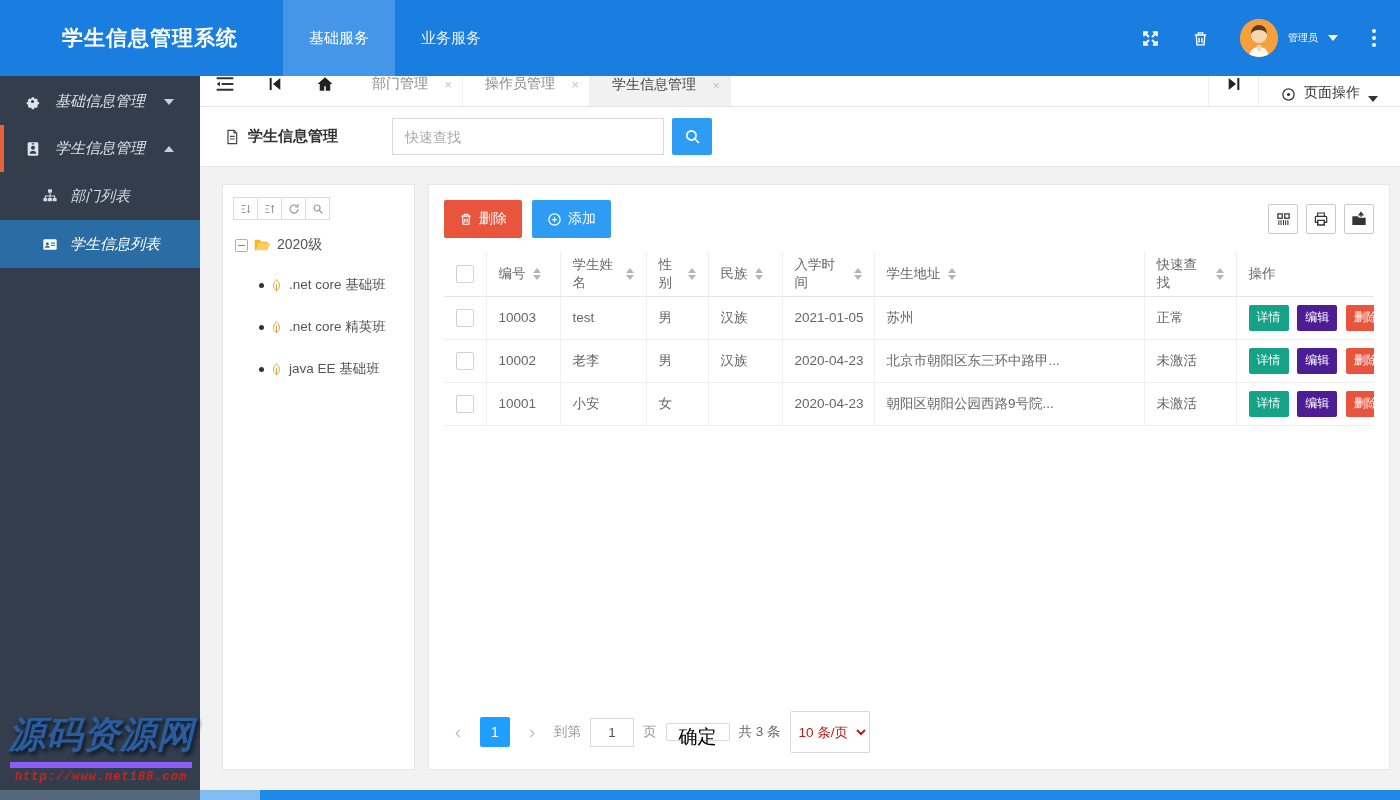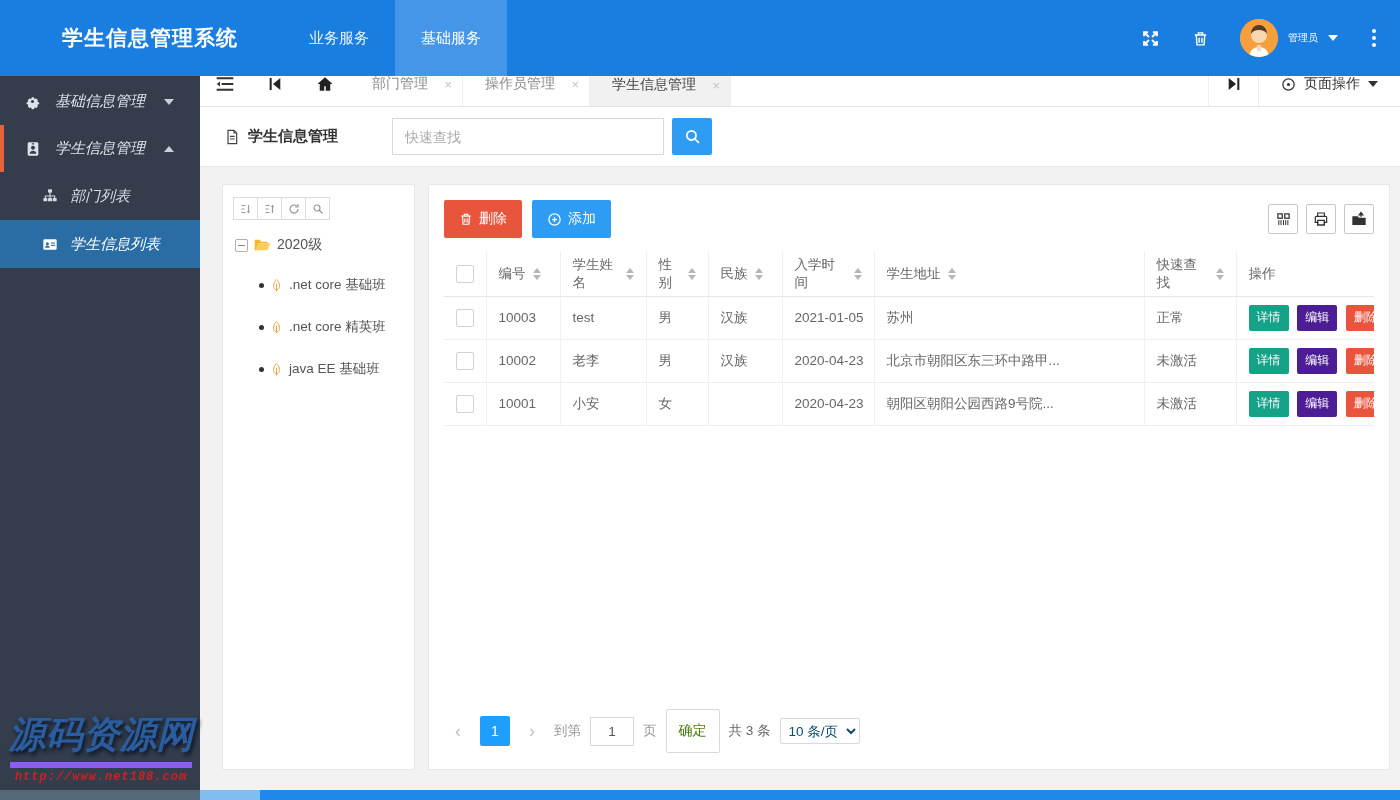--- a/index.html
+++ b/index.html
@@ -42,21 +42,21 @@
   
   .main { position:absolute; left:200px; top:62px; right:0; bottom:10px; background:#f2f2f3;border-radius:6px; }
 
   .tabbar { height:45px; background:#fff; border-bottom:1px solid #e4e4e4; display:flex; align-items:stretch; }
   .tab-iconbtn { width:50px; display:flex; align-items:center; justify-content:center; color:#333; cursor:pointer; }
   .tab { position:relative; padding:0 34px 0 22px; display:flex; align-items:center; color:#8a8a8a; font-size:14px; border-right:1px solid #efefef; cursor:pointer; }
   .tab .close { position:absolute; right:10px; color:#c2c2c2; font-size:13px; cursor:pointer; }
   .tab .close::before { content:"×"; }
   .tab.active { background:#f1f1f1; color:#444; border-top:2px solid #1e9fff; }
   .tabbar-right { margin-left:auto; display:flex; align-items:stretch; }
-  .page-actions { display:flex; align-items:center; gap:8px; padding:4px 22px; border-left:1px solid #eee; color:#333; font-size:14px; cursor:pointer; }
+  .page-actions { display:flex; align-items:flex-end; gap:8px; padding:4px 22px; border-left:1px solid #eee; color:#333; font-size:14px; cursor:pointer; }
 
   .searchband { height:60px; background:#fff; border-bottom:1px solid #e8e8e8; display:flex; align-items:center; padding-left:24px; }
   .sb-title { display:flex; align-items:center; gap:8px; font-size:15px; font-weight:bold; color:#333; width:168px; }
   .sb-input { width:272px; height:37px; border:1px solid #d9d9d9; padding:0 12px; font-size:14px; color:#555; outline:none; }
   .sb-input::placeholder { color:#aaa; }
   .sb-btn { width:40px; height:37px; margin-left:8px; background:#2d9cf2; border:none; border-radius:2px; display:flex; align-items:center; justify-content:center; cursor:pointer; }
 
   .content { position:absolute; top:106px; left:0; right:0; bottom:0; padding:16px 10px 20px 22px; display:flex; }
   .panel { background:#fff; border:1px solid #e7e7e7; }
   .tree-panel { width:193px; flex:0 0 auto; padding:12px 10px; }
@@ -96,41 +96,41 @@
   .rb-edit { background:#4c1d95; }
   .rb-del { background:#e8543c; margin-right:0; }
 
   
   .pagination { position:absolute; left:16px; bottom:16px; display:flex; align-items:center; gap:9px; color:#999; font-size:13.5px; }
   .pg-arrow { width:26px; height:30px; display:flex; align-items:center; justify-content:center; color:#c0c0c0; font-size:18px; cursor:pointer; }
   .pg-arrow.prev::before { content:"‹"; }
   .pg-arrow.next::before { content:"›"; }
   .pg-num { width:30px; height:30px; background:#1e9fff; color:#fff; border-radius:2px; display:flex; align-items:center; justify-content:center; font-size:14px; cursor:pointer; }
   .pg-input { width:44px; height:29px; border:1px solid #d9d9d9; text-align:center; font-size:13.5px; color:#555; outline:none; }
-  .pg-confirm { height:44px; padding:0 12px; background:#fff; border:1px solid #d9d9d9; border-radius:2px; color:#4d7c0f; font-size:14px; cursor:pointer; }
+  .pg-confirm { height:18px; padding:0 12px; background:#fff; border:1px solid #d9d9d9; border-radius:2px; color:#000000; font-size:19px; cursor:pointer; }
   .pg-total { color:#666; }
-  .pg-size { height:26px; border:1px solid #d9d9d9; border-radius:2px; color:#0c4a6e; font-size:13.5px; background:#fff; padding:0 4px; cursor:pointer; }
+  .pg-size { height:42px; border:1px solid #d9d9d9; border-radius:2px; color:#b91c1c; font-size:13.5px; background:#fff; padding:0 4px; cursor:pointer; }
 
   
   .hscroll { position:absolute; left:0; right:0; bottom:0; height:10px; background:#1f88e8; z-index:40; }
   .hscroll-left { position:absolute; left:0; top:0; width:200px; height:10px; background:#55677a; }
   .hscroll-thumb { position:absolute; left:200px; top:0; width:60px; height:10px; background:#7fbdf2; }
 
   svg { display:block; }
 </style>
 </head>
 <body>
 
 <div class="app">
 
   <header class="navbar">
     <div class="brand">学生信息管理系统</div>
     <nav class="topmenu">
+      <div class="topmenu-item active">基础服务</div>
       <div class="topmenu-item">业务服务</div>
-      <div class="topmenu-item active">基础服务</div>
     </nav>
     <div class="nav-right">
       <span class="nav-icon">
         <svg width="19" height="19" viewBox="0 0 24 24" fill="none" stroke="#fff" stroke-width="2.6">
             <path d="M4 9V4h5M20 9V4h-5M4 15v5h5M20 15v5h-5"></path>
             <path d="M4 4l6 6M20 4l-6 6M4 20l6-6M20 20l-6-6"></path>
           </svg>
       </span>
       <span class="nav-icon">
         <svg width="17" height="17" viewBox="0 0 24 24" fill="none" stroke="#fff" stroke-width="2">

